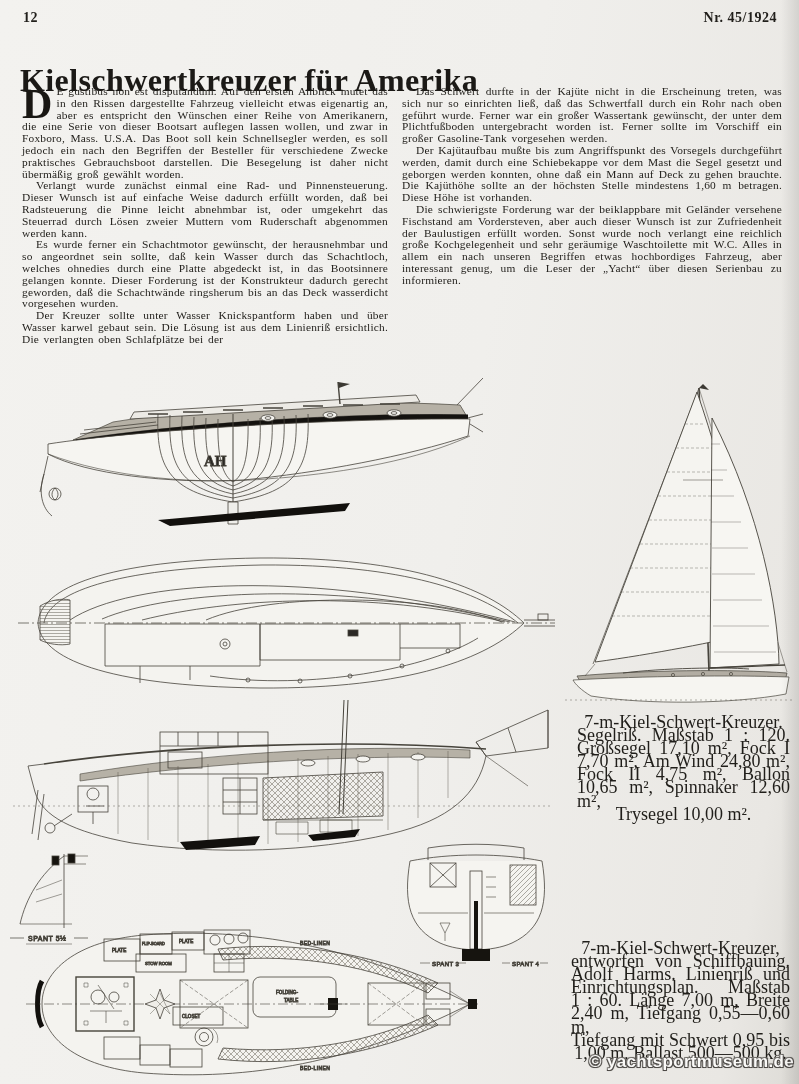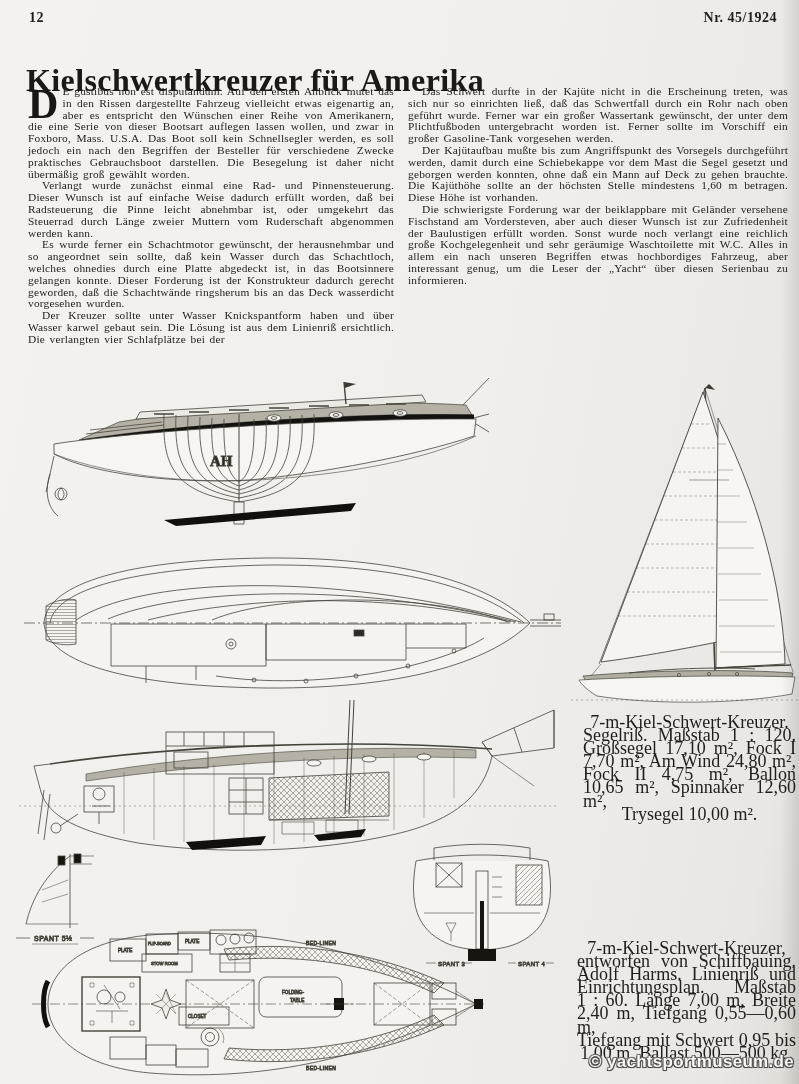--- a/index.html
+++ b/index.html
@@ -1,19 +1,19 @@
 <!DOCTYPE html>
 <html lang="de"><head>
 <meta charset="utf-8">
 <style>
   html,body{margin:0;padding:0;}
   body{width:799px;height:1084px;position:relative;overflow:hidden;
        font-family:"Liberation Serif",serif;color:#211f1b;
        background:linear-gradient(100deg,#f3f2ef 0%,#f0efec 55%,#e9e7e3 92%,#dddbd6 100%);}
-  .page{position:absolute;inset:0;margin-left:6px;}
+  .page{position:absolute;inset:0;}
   .edge-shade{position:absolute;top:0;right:0;width:18px;height:1084px;
        background:linear-gradient(to right,rgba(0,0,0,0),rgba(0,0,0,.10));}
   .hdr-left{position:absolute;left:23px;top:10px;font-weight:bold;font-size:14px;letter-spacing:.5px;}
   .hdr-right{position:absolute;right:22px;top:10px;font-weight:bold;font-size:14px;letter-spacing:.5px;}
   .title{position:absolute;left:20px;top:41px;font-weight:bold;font-size:32px;
        letter-spacing:.4px;color:#1b1916;white-space:nowrap;}
   .col{position:absolute;top:86px;font-size:11.4px;line-height:11.8px;
        text-align:justify;letter-spacing:.2px;word-spacing:1.5px;color:#24221e;}
   .col-left{left:22px;width:366px;}
   .col-right{left:402px;width:380px;}
@@ -53,23 +53,23 @@
       </pattern>
     </defs>
   </svg>
 
   <div class="hdr-left">12</div>
   <div class="hdr-right">Nr. 45/1924</div>
   <h1 class="title">Kielschwertkreuzer für Amerika</h1>
 
   <div class="col col-left">
     <p><span class="dropcap">D</span><span>E gustibus non est disputandum.  Auf den ersten Anblick mutet das in den Rissen dargestellte Fahrzeug vielleicht etwas eigenartig an, aber es entspricht den Wünschen einer Reihe von Amerikanern, die eine Serie von dieser Bootsart auflegen lassen wollen, und zwar in Foxboro, Mass. U.S.A. Das Boot soll kein Schnellsegler werden, es soll jedoch ein nach den Begriffen der Besteller für verschiedene Zwecke praktisches Gebrauchsboot darstellen.  Die Besegelung ist daher nicht übermäßig groß gewählt worden.</span></p>
-    <p class="ind">Verlangt wurde zunächst einmal eine Rad- und Pinnensteuerung.  Dieser Wunsch ist auf einfache Weise dadurch erfüllt worden, daß bei Radsteuerung die Pinne leicht abnehmbar ist, oder umgekehrt das Steuerrad durch Länge zweier Muttern vom Ruderschaft abgenommen werden kann.</p>
+    <p class="ind">Verlangt wurde zunächst einmal eine Rad- und Pinnensteuerung.  Dieser Wunsch ist auf einfache Weise dadurch erfüllt worden, daß bei Radsteuerung die Pinne leicht abnehmbar ist, oder umgekehrt das Steuerrad durch Lösen zweier Muttern vom Ruderschaft abgenommen werden kann.</p>
     <p class="ind">Es wurde ferner ein Schachtmotor gewünscht, der herausnehmbar und so angeordnet sein sollte, daß kein Wasser durch das Schachtloch, welches ohnedies durch eine Platte abgedeckt ist, in das Bootsinnere gelangen konnte.  Dieser Forderung ist der Konstrukteur dadurch gerecht geworden, daß die Schachtwände ringsherum bis an das Deck wasserdicht vorgesehen wurden.</p>
-    <p class="ind">Der Kreuzer sollte unter Wasser Knickspantform haben und über Wasser karwel gebaut sein.  Die Lösung ist aus dem Linienriß ersichtlich. Die verlangten vier Schlafplätze bei der</p>
+    <p class="ind">Der Kreuzer sollte unter Wasser Knickspantform haben und über Wasser karwel gebaut sein.  Die Lösung ist aus dem Linienriß ersichtlich. Die verlangten oben Schlafplätze bei der</p>
   </div>
 
   <div class="col col-right">
     <p class="ind">Das Schwert durfte in der Kajüte nicht in die Erscheinung treten, was sich nur so einrichten ließ, daß das Schwertfall durch ein Rohr nach oben geführt wurde.  Ferner war ein großer Wassertank gewünscht, der unter dem Plichtfußboden untergebracht worden ist.  Ferner sollte im Vorschiff ein großer Gasoline-Tank vorgesehen werden.</p>
     <p class="ind">Der Kajütaufbau mußte bis zum Angriffspunkt des Vorsegels durchgeführt werden, damit durch eine Schiebekappe vor dem Mast die Segel gesetzt und geborgen werden konnten, ohne daß ein Mann auf Deck zu gehen brauchte.  Die Kajüthöhe sollte an der höchsten Stelle mindestens 1,60 m betragen. Diese Höhe ist vorhanden.</p>
     <p class="ind">Die schwierigste Forderung war der beiklappbare mit Geländer versehene Fischstand am Vordersteven, aber auch dieser Wunsch ist zur Zufriedenheit der Baulustigen erfüllt worden.  Sonst wurde noch verlangt eine reichlich große Kochgelegenheit und sehr geräumige Waschtoilette mit W.C.  Alles in allem ein nach unseren Begriffen etwas hochbordiges Fahrzeug, aber interessant genug, um die Leser der „Yacht“ über diesen Serienbau zu informieren.</p>
   </div>
 
   <figure class="fig" style="left:18px;top:374px;">
     <svg width="465" height="152" viewBox="0 0 465 152">

